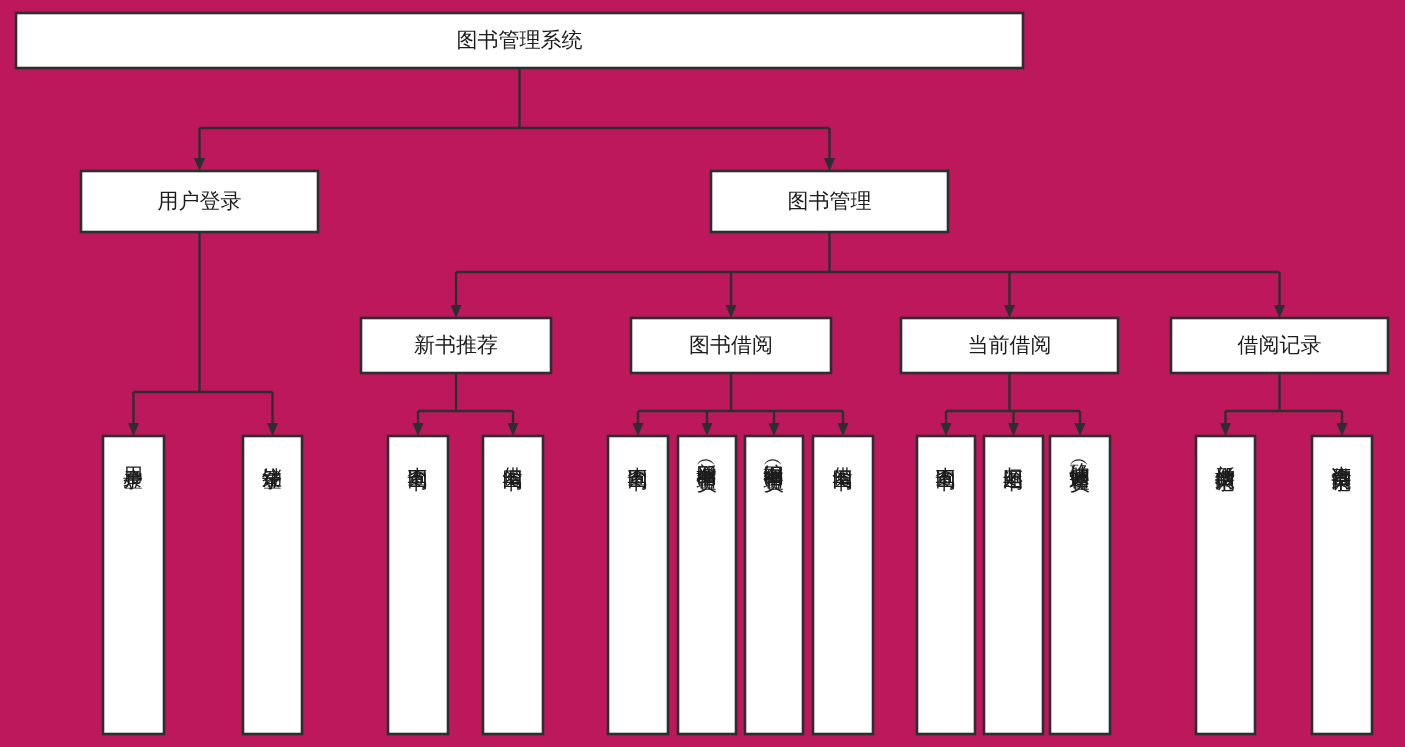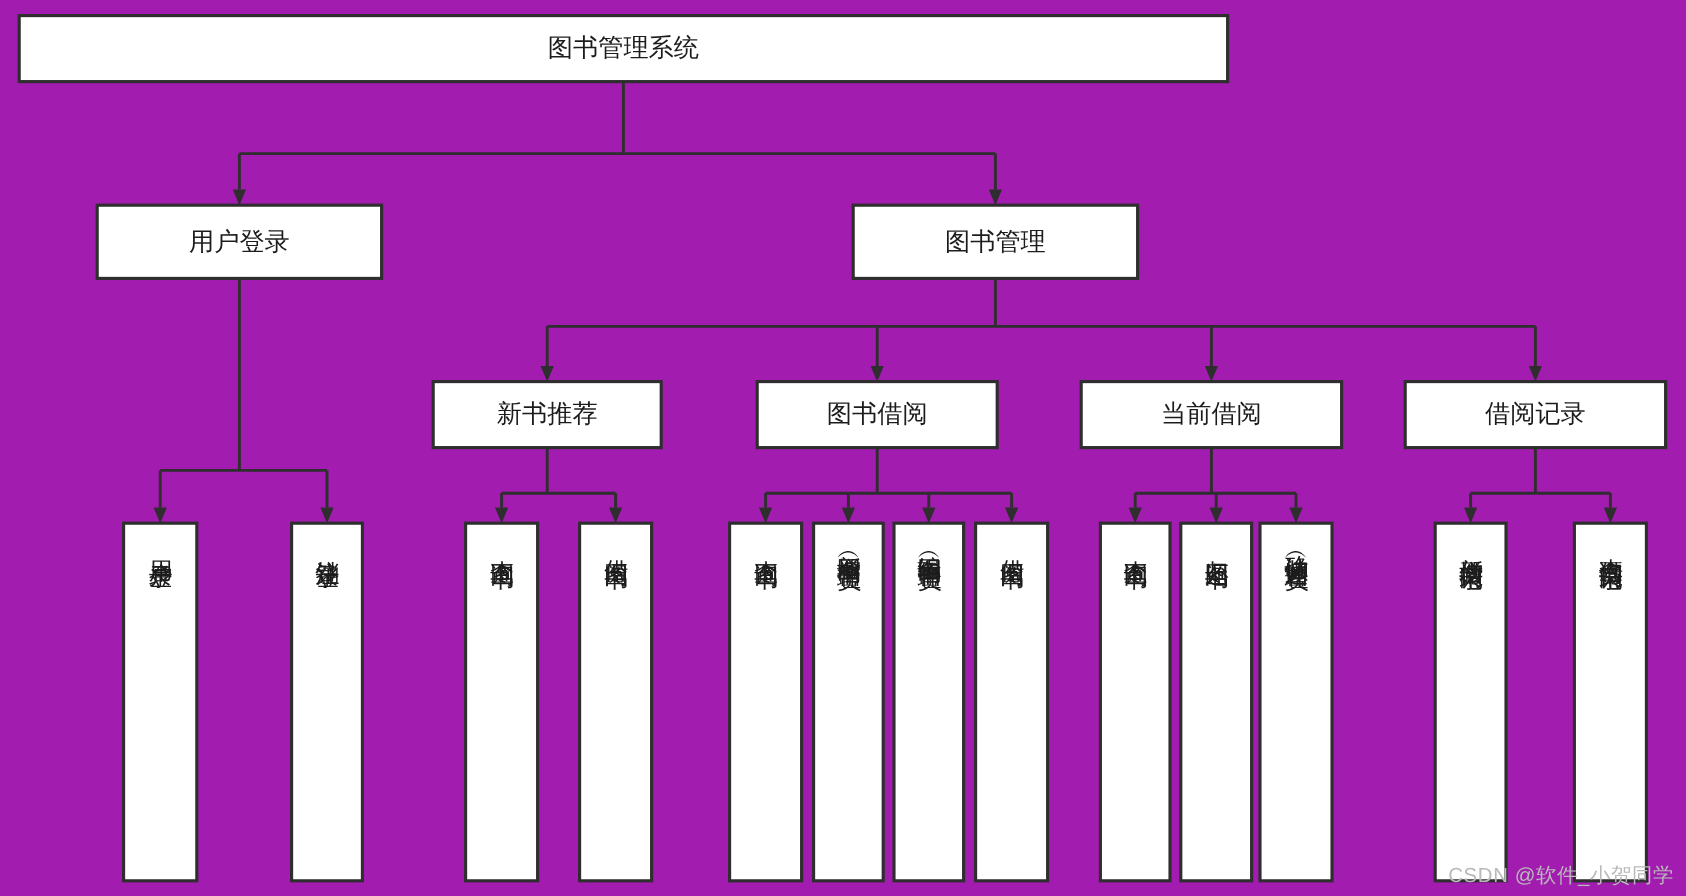--- a/index.html
+++ b/index.html
@@ -10,21 +10,21 @@
   body {
     width: 1405px;
     height: 747px;
     font-family: "Liberation Sans", sans-serif;
     overflow: hidden;
   }
   #diagram-root {
     position: relative;
     width: 1405px;
     height: 747px;
-    background: #a21caf;
+    background: #be185d;
   }
   svg#flow {
     position: absolute;
     top: 0;
     left: 0;
     width: 1405px;
     height: 747px;
     display: block;
   }
   .node-rect {
@@ -204,14 +204,13 @@
         <g>
           <rect x="1196" y="436" width="59" height="298" class="node-rect"></rect>
           <text x="1225.5" y="454" class="node-label vertical" dominant-baseline="hanging" text-anchor="middle">新增借阅记录</text>
         </g>
         <g>
           <rect x="1312" y="436" width="60" height="298" class="node-rect"></rect>
           <text x="1342" y="454" class="node-label vertical" dominant-baseline="hanging" text-anchor="middle">查询借阅记录</text>
         </g>
       </g>
   </svg>
-  <div class="watermark">CSDN @软件_小贺同学</div>
 </div>
 
 </body></html>

